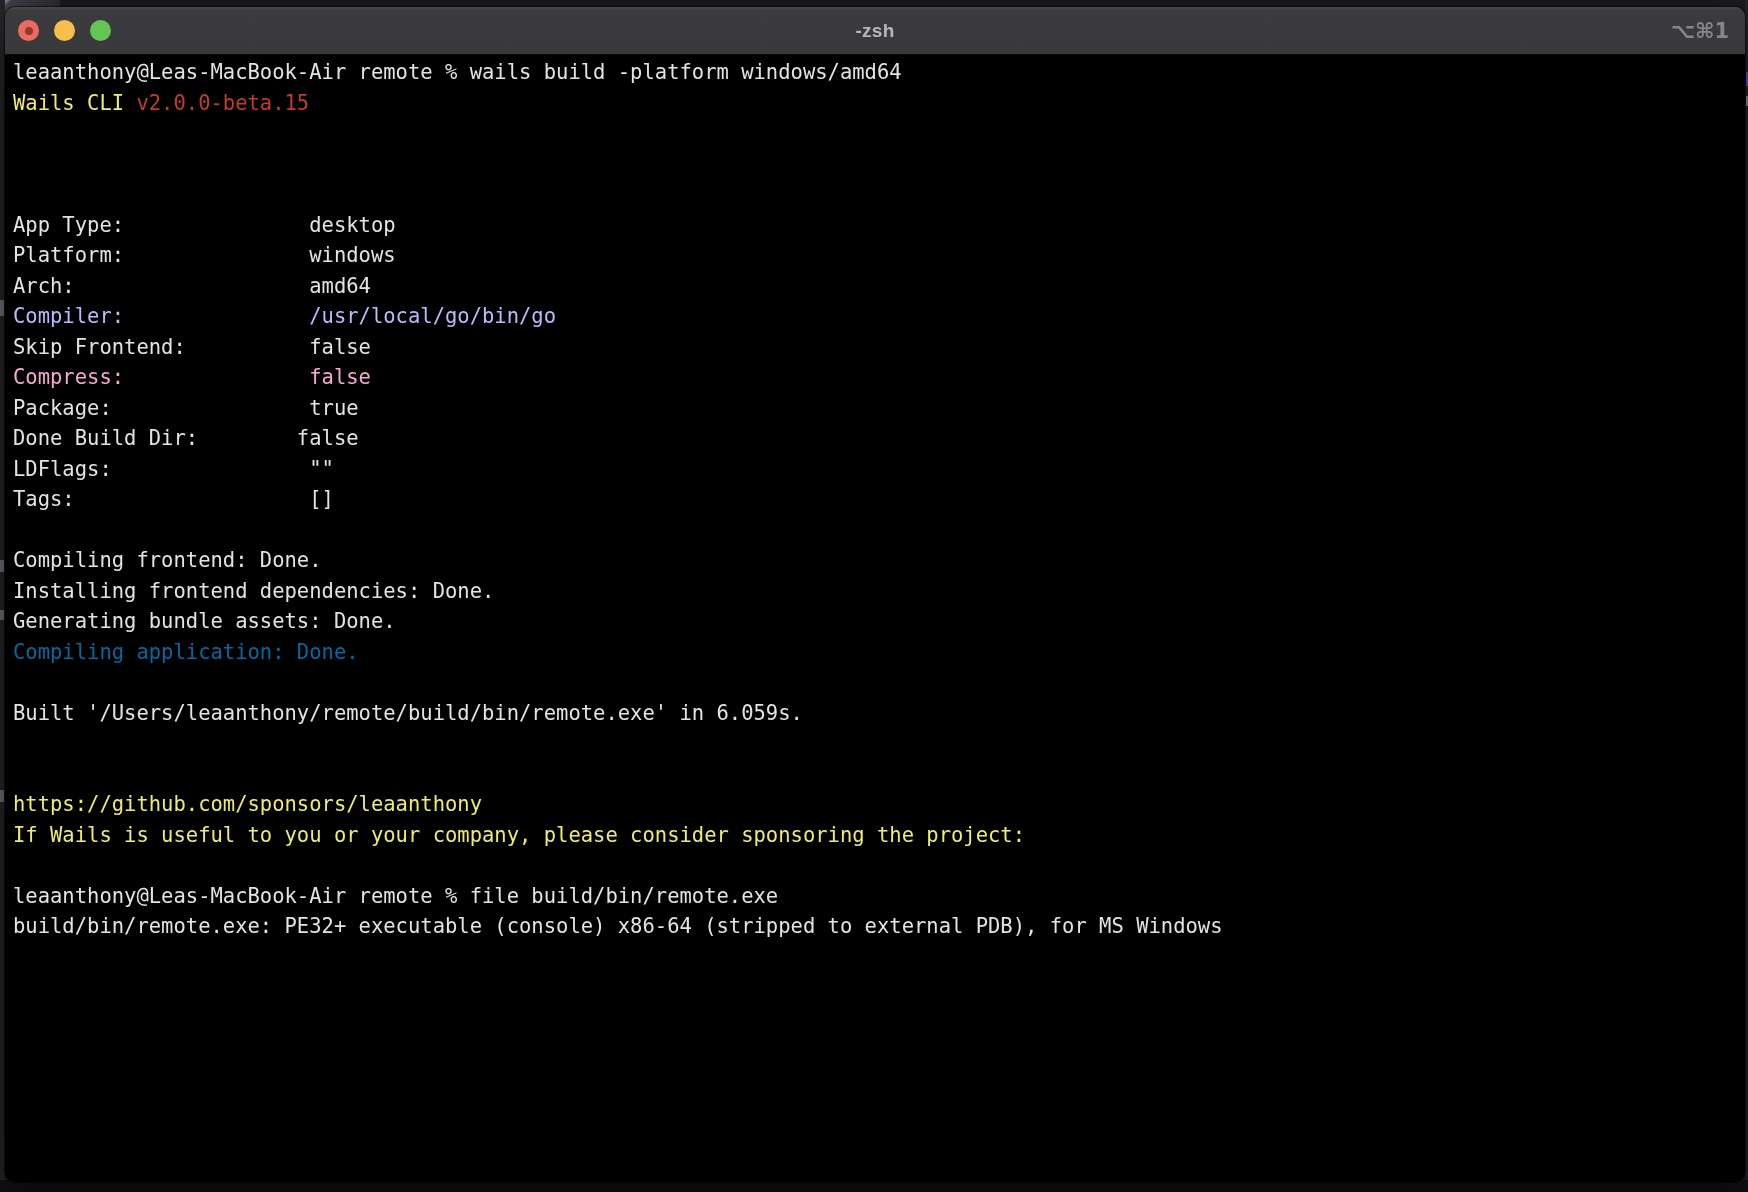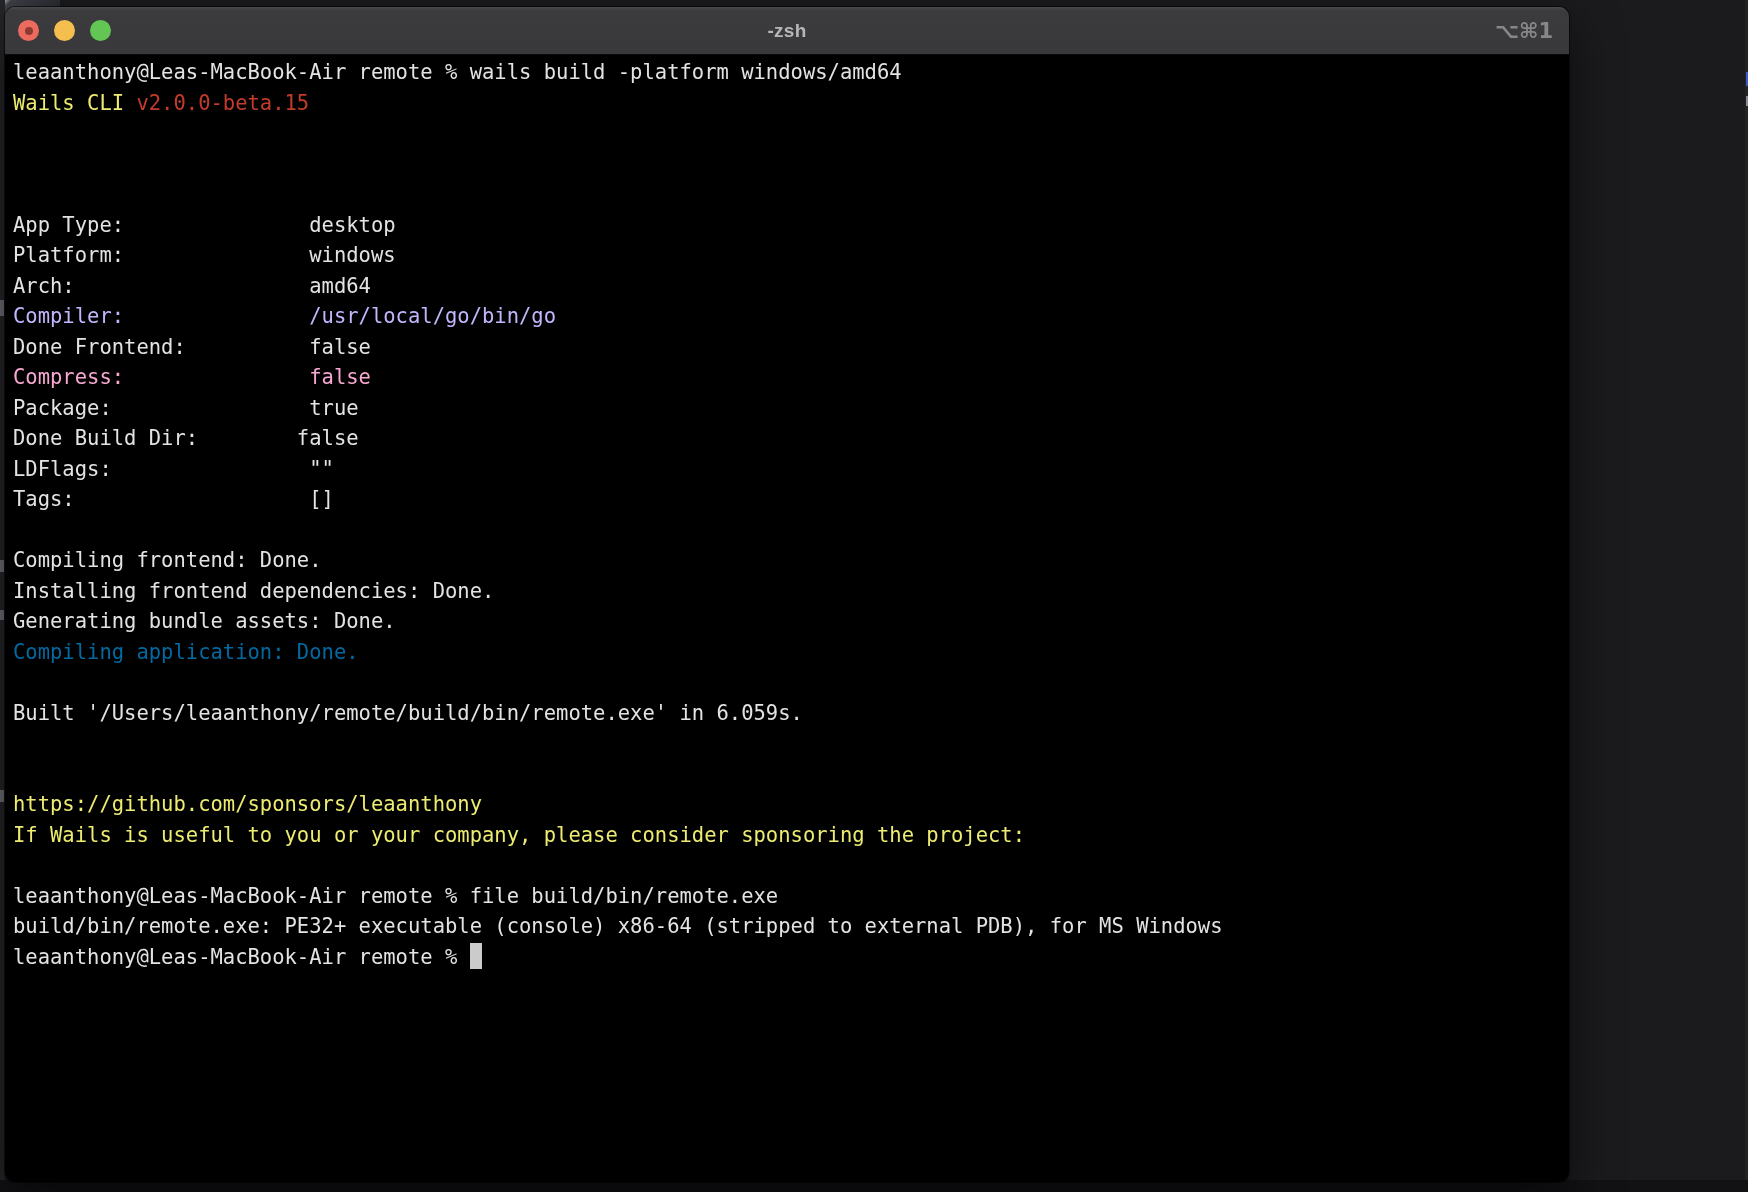--- a/index.html
+++ b/index.html
@@ -21,21 +21,21 @@
     background: #26262a; z-index: 0;
   }
   .backdrop-left .speck { position: absolute; left: 0; width: 4px; background: #6f7077; }
   .backdrop-right { position: absolute; right: 0; top: 0; width: 3px; height: 100%; background: #232327; z-index: 0; }
   .backdrop-right .speck-blue { position: absolute; right: 0; width: 2px; height: 14px; top: 72px; background: #3c5bc8; }
   .backdrop-right .speck-gray { position: absolute; right: 0; width: 2px; height: 10px; top: 96px; background: #8a8a90; }
   .backdrop-bottom { position: absolute; left: 0; bottom: 0; width: 100%; height: 12px; background: #121215; z-index: 0; }
 
   
   .window {
-    position: absolute; left: 5px; top: 7px; width: 1564px; height: 1175px;
+    position: absolute; left: 5px; top: 7px; width: 1740px; height: 1175px;
     border-radius: 10px; overflow: hidden; z-index: 1;
     box-shadow: 0 0 0 1px rgba(0,0,0,0.55), 0 18px 50px rgba(0,0,0,0.6);
     display: flex; flex-direction: column;
   }
 
   .titlebar {
     height: 48px; flex: 0 0 48px; position: relative;
     background: linear-gradient(#4a4a4c 0%, #3b3b3d 8%, #39393b 100%);
     border-bottom: 1px solid #0a0a0a;
   }
@@ -106,35 +106,34 @@
   <div class="terminal" id="terminal" style="background: rgb(0, 0, 0);">
       <div class="term-line"><span style="color: rgb(227, 227, 227);">leaanthony@Leas-MacBook-Air remote % wails build -platform windows/amd64</span></div>
       <div class="term-line"><span style="color: rgb(237, 236, 112);">Wails CLI </span><span style="color: rgb(196, 59, 44);">v2.0.0-beta.15</span></div>
       <div class="term-line"></div>
       <div class="term-line"></div>
       <div class="term-line"></div>
       <div class="term-line"><span style="color: rgb(227, 227, 227);">App Type:               desktop</span></div>
       <div class="term-line"><span style="color: rgb(227, 227, 227);">Platform:               windows</span></div>
       <div class="term-line"><span style="color: rgb(227, 227, 227);">Arch:                   amd64</span></div>
       <div class="term-line"><span style="color: #c4b5fd;">Compiler:               /usr/local/go/bin/go</span></div>
-      <div class="term-line"><span style="color: rgb(227, 227, 227);">Done Frontend:          false</span></div>
+      <div class="term-line"><span style="color: rgb(227, 227, 227);">Skip Frontend:          false</span></div>
       <div class="term-line"><span style="color: #f9a8d4;">Compress:               false</span></div>
       <div class="term-line"><span style="color: rgb(227, 227, 227);">Package:                true</span></div>
       <div class="term-line"><span style="color: rgb(227, 227, 227);">Done Build Dir:        false</span></div>
       <div class="term-line"><span style="color: rgb(227, 227, 227);">LDFlags:                ""</span></div>
       <div class="term-line"><span style="color: rgb(227, 227, 227);">Tags:                   []</span></div>
       <div class="term-line"></div>
       <div class="term-line"><span style="color: rgb(227, 227, 227);">Compiling frontend: Done.</span></div>
       <div class="term-line"><span style="color: rgb(227, 227, 227);">Installing frontend dependencies: Done.</span></div>
       <div class="term-line"><span style="color: rgb(227, 227, 227);">Generating bundle assets: Done.</span></div>
       <div class="term-line"><span style="color: #0369a1;">Compiling application: Done.</span></div>
       <div class="term-line"></div>
       <div class="term-line"><span style="color: rgb(227, 227, 227);">Built '/Users/leaanthony/remote/build/bin/remote.exe' in 6.059s.</span></div>
       <div class="term-line"></div>
       <div class="term-line"></div>
       <div class="term-line"><span style="color: rgb(237, 236, 112);">https://github.com/sponsors/leaanthony</span></div>
       <div class="term-line"><span style="color: rgb(237, 236, 112);">If Wails is useful to you or your company, please consider sponsoring the project:</span></div>
       <div class="term-line"></div>
       <div class="term-line"><span style="color: rgb(227, 227, 227);">leaanthony@Leas-MacBook-Air remote % file build/bin/remote.exe</span></div>
       <div class="term-line"><span style="color: rgb(227, 227, 227);">build/bin/remote.exe: PE32+ executable (console) x86-64 (stripped to external PDB), for MS Windows</span></div>
-      <div class="term-line"><span style="color: rgb(227, 227, 227);">leaanthony@Leas-MacBook-Air remote % </span><span class="cursor" style="background: rgb(203, 203, 203);"></span></div>
     </div>
 </div>
 
 </body></html>

